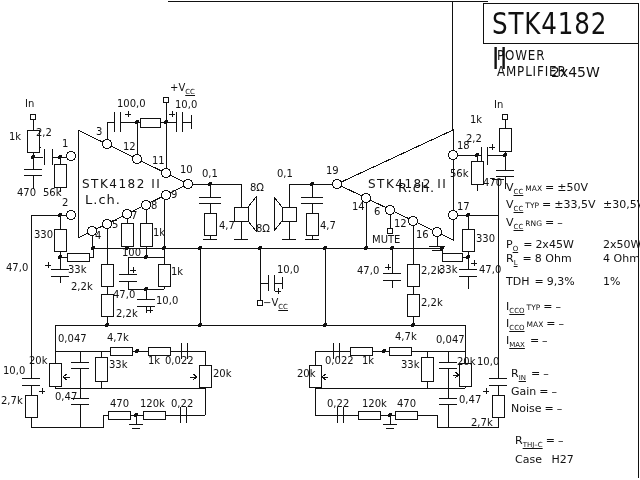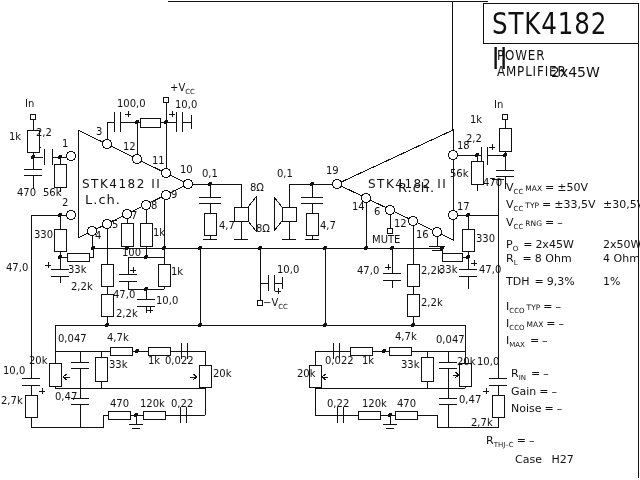--- a/index.html
+++ b/index.html
@@ -1,21 +1,21 @@
 <!DOCTYPE html>
 <html><head>
 <meta charset="utf-8">
 <style>
   html,body{margin:0;padding:0;background:#fff;}
   #page{position:relative;width:640px;height:480px;background:#fff;overflow:hidden;
         font-family:"DejaVu Sans",sans-serif;color:#111;}
   svg{position:absolute;left:0;top:0;}
   .lb{position:absolute;font-size:10px;line-height:10px;white-space:nowrap;color:#111;}
   .pn{position:absolute;font-size:10px;line-height:10px;color:#111;}
-  .sub{font-size:7px;position:relative;top:3px;}
+  .sub{font-size:7px;position:relative;top:3px;text-decoration:underline;}
   .chip{position:absolute;font-size:12px;letter-spacing:1.5px;}
   .chan{position:absolute;font-size:13px;letter-spacing:1px;}
   .title{position:absolute;left:492px;top:6px;font-size:30px;letter-spacing:1px;
          transform:scaleX(.82);transform-origin:left top;}
   .subtitle{position:absolute;left:497px;top:47px;font-size:14px;letter-spacing:1px;
             transform:scaleX(.85);transform-origin:left top;}
   .rating{position:absolute;left:551px;top:64px;font-size:14px;}
   .spec{position:absolute;left:506px;font-size:11px;line-height:12px;white-space:nowrap;}
   .spec .qual{font-size:7.5px;margin-left:2px;}
   .spec .eq{margin:0 3px;}
@@ -307,16 +307,16 @@
 <div class="spec" style="top:217px"><span>V</span><span class="sub">CC</span><span class="qual">RNG</span><span class="eq">=</span><span>–</span><span class="val2"></span></div>
 <div class="spec" style="top:239px"><span>P</span><span class="sub">O</span><span class="qual"></span><span class="eq">=</span><span>2x45W</span><span class="val2">2x50W</span></div>
 <div class="spec" style="top:253px"><span>R</span><span class="sub">L</span><span class="qual"></span><span class="eq">=</span><span>8 Ohm</span><span class="val2">4 Ohm</span></div>
 <div class="spec" style="top:276px"><span>TDH</span><span class="sub"></span><span class="qual"></span><span class="eq">=</span><span>9,3%</span><span class="val2">1%</span></div>
 <div class="spec" style="top:301px"><span>I</span><span class="sub">CCO</span><span class="qual">TYP</span><span class="eq">=</span><span>–</span></div>
 <div class="spec" style="top:318px"><span>I</span><span class="sub">CCO</span><span class="qual">MAX</span><span class="eq">=</span><span>–</span></div>
 <div class="spec" style="top:335px"><span>I</span><span class="sub">MAX</span><span class="qual"></span><span class="eq">=</span><span>–</span></div>
 <div class="spec" style="top:368px;left:511px"><span>R</span><span class="sub">IN</span><span class="qual"></span><span class="eq">=</span><span>–</span></div>
 <div class="spec" style="top:386px;left:511px"><span>Gain</span><span class="eq">=</span><span>–</span></div>
 <div class="spec" style="top:403px;left:511px"><span>Noise</span><span class="eq">=</span><span>–</span></div>
-<div class="spec" style="top:435px;left:486px"><span>R</span><span class="sub">THJ–C</span><span class="eq">=</span><span>–</span></div>
+<div class="spec" style="top:435px;left:515px"><span>R</span><span class="sub">THJ–C</span><span class="eq">=</span><span>–</span></div>
 <div class="spec" style="top:454px;left:515px"><span>Case</span><span class="eq">&nbsp;</span><span>H27</span></div>
 
 </div>
 
 </body></html>

